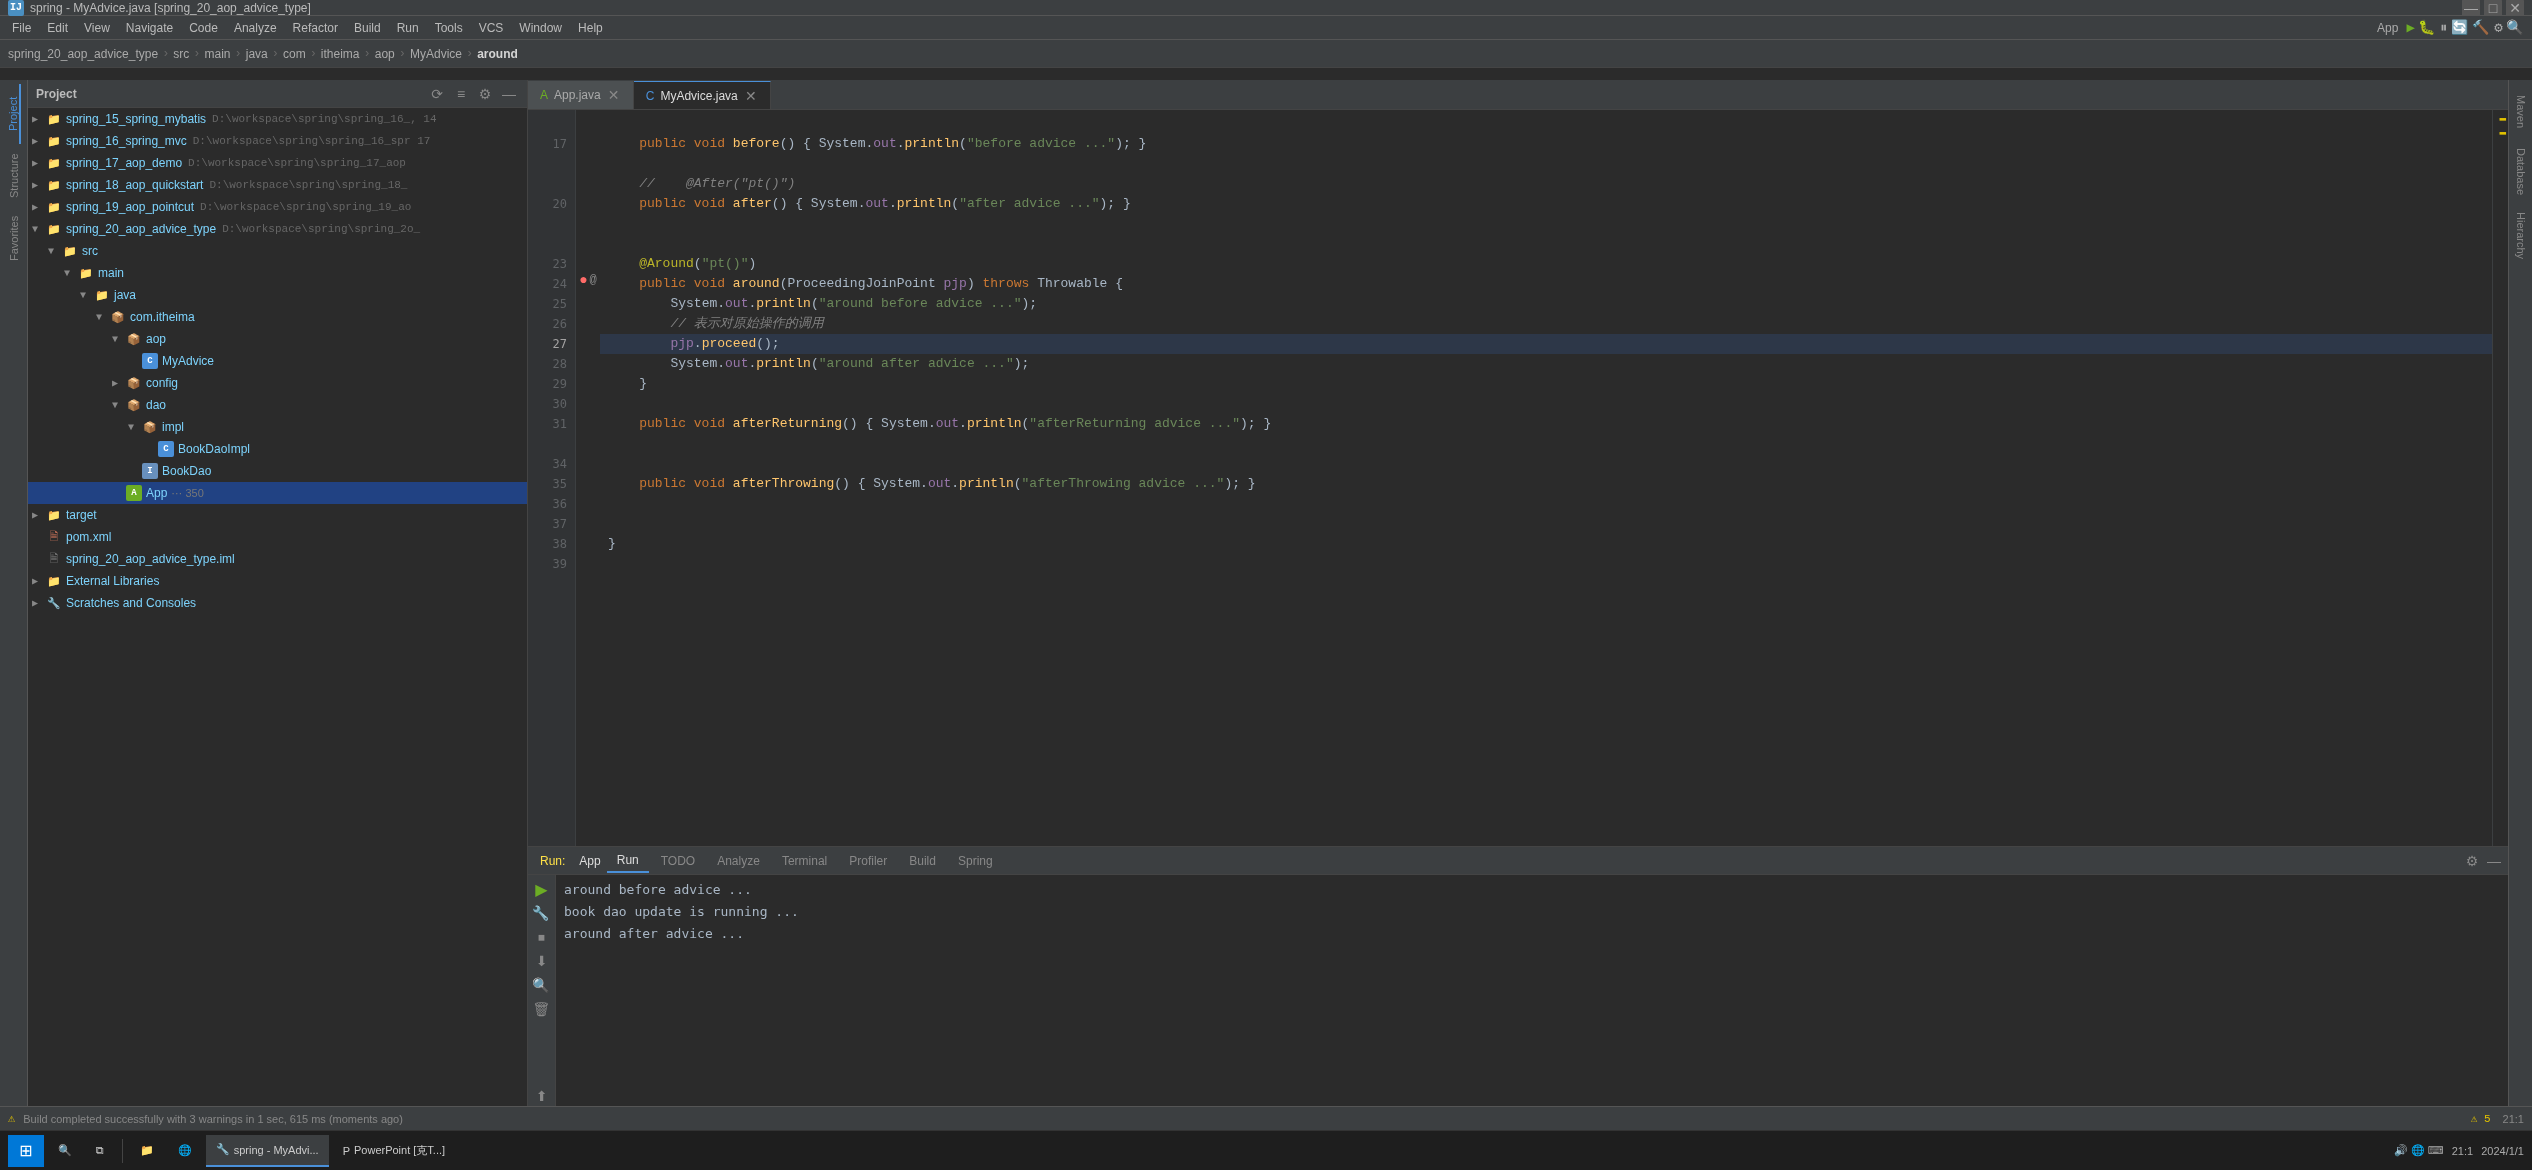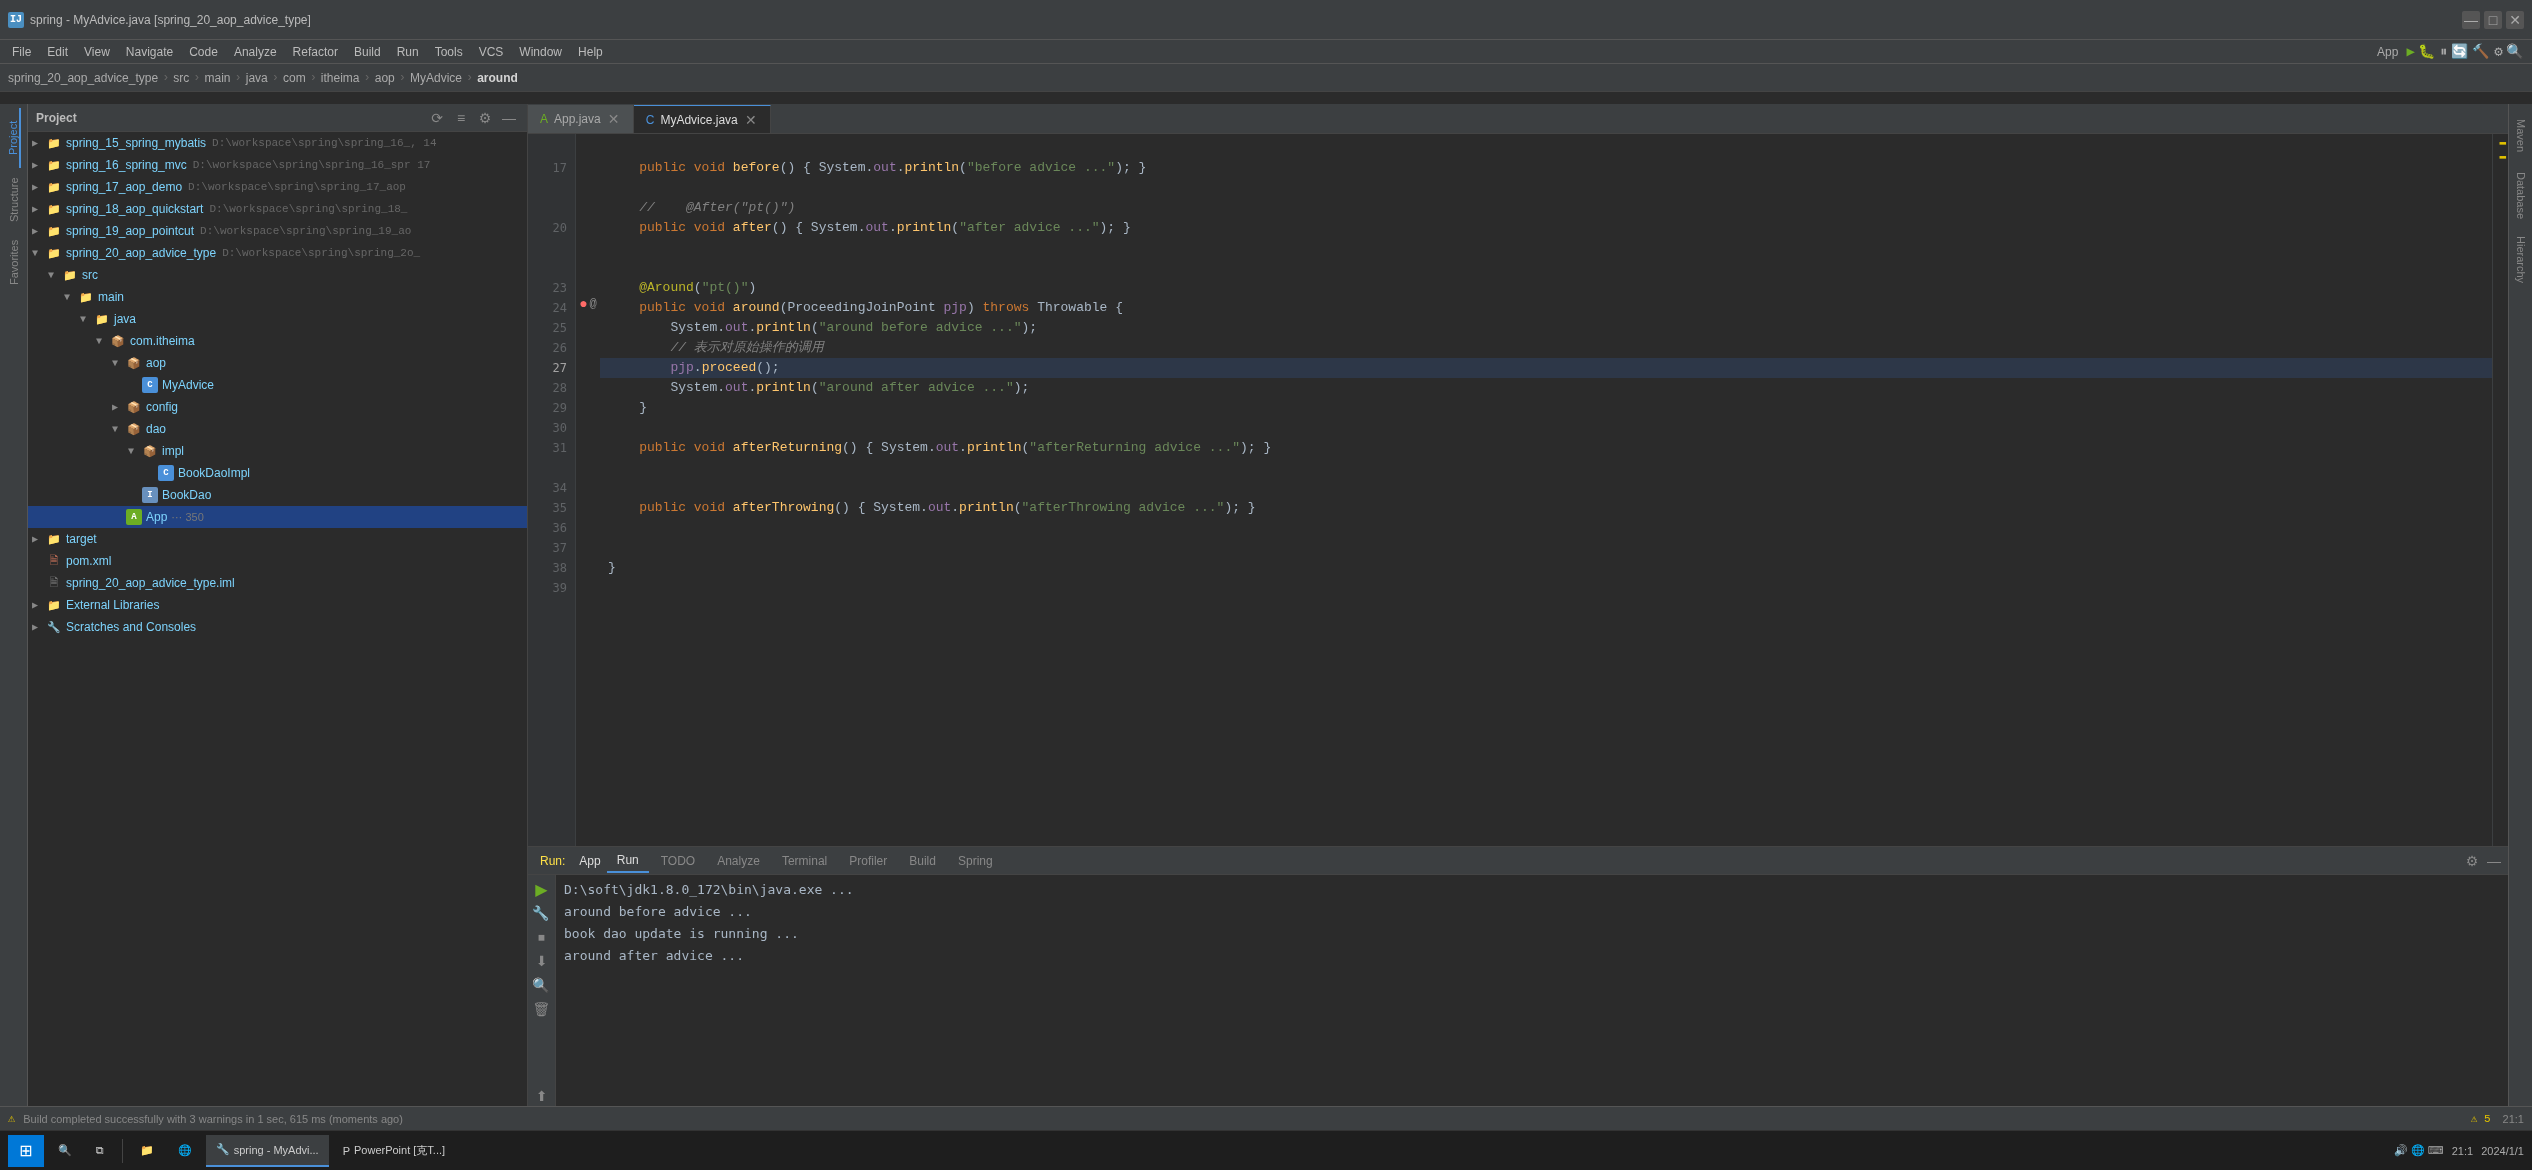--- a/index.html
+++ b/index.html
@@ -11,21 +11,21 @@
       width: 2532px;
       height: 1170px;
       overflow: hidden;
       display: flex;
       flex-direction: column;
     }
 
     
     .title-bar {
       background: #3c3f41;
-      height: 40px;
+      height: 16px;
       display: flex;
       align-items: center;
       justify-content: space-between;
       padding: 0 8px;
       border-bottom: 1px solid #555;
       flex-shrink: 0;
     }
     .title-bar-left {
       display: flex;
       align-items: center;
@@ -883,23 +883,20 @@
           <button class="console-btn">🔧</button>
           <button class="console-btn">⏹</button>
           <button class="console-btn">⬇</button>
           <button class="console-btn">🔍</button>
           <button class="console-btn">🗑</button>
           <div style="flex:1;"></div>
           <button class="console-btn">⬆</button>
         </div>
 
         <div class="console-output">
-          <div class="console-line">
-            <span class="console-path">D:\soft\jdk1.8.0_172\bin\java.exe ...</span>
-          </div>
           <div class="console-line">
             <span>around before advice ...</span>
           </div>
           <div class="console-line">
             <span>book dao update is running ...</span>
           </div>
           <div class="console-line">
             <span>around after advice ...</span>
           </div>
           <div class="console-line">&nbsp;</div>

